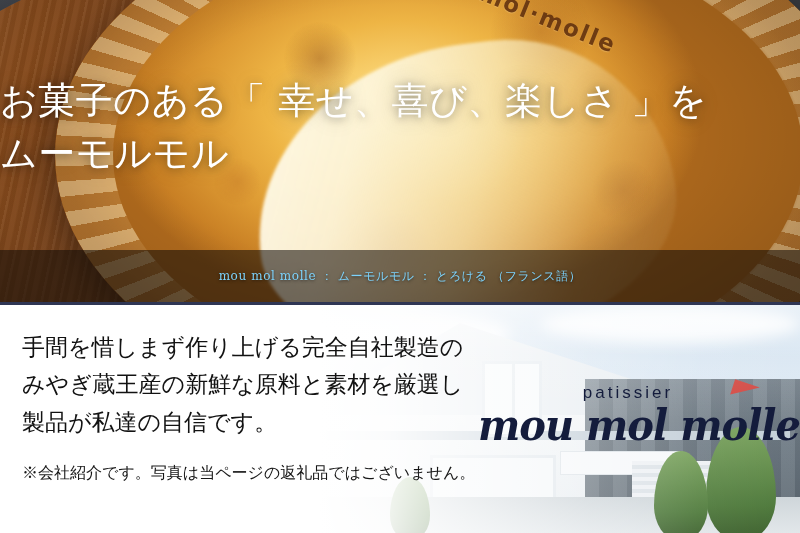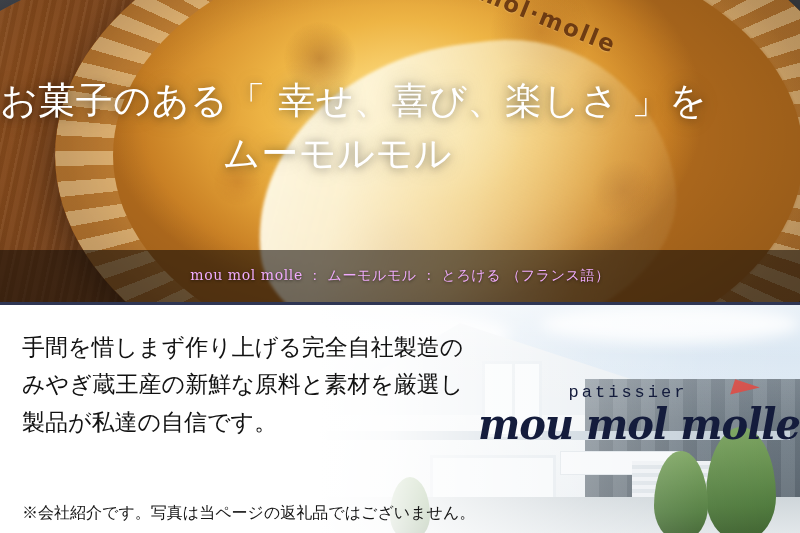--- a/index.html
+++ b/index.html
@@ -159,21 +159,21 @@
     background: radial-gradient(ellipse 620px 330px at 50% 45%,
       rgba(0,0,0,0) 40%, rgba(0,0,0,.18) 80%, rgba(0,0,0,.35) 100%);
   }
 
   
   .headline {
     position: absolute;
     left: 0;
     top: 74px;
     width: 675px;
-    text-align: center;
+    text-align: left;
     color: #ffffff;
     font-family: "DejaVu Serif", "Liberation Serif", serif;
     font-size: 37px;
     line-height: 1.44;
     letter-spacing: .5px;
     text-shadow: 0 1px 8px rgba(0,0,0,.40), 0 0 22px rgba(0,0,0,.30);
     white-space: nowrap;
   }
   .headline-l2 {
     display: block;
@@ -185,23 +185,23 @@
     left: 0;
     top: 250px;
     width: 800px;
     height: 52px;
     background: rgba(20,14,8,.58);
     display: flex;
     align-items: center;
     justify-content: center;
   }
   .caption-text {
-    color: #f0abfc;
+    color: #7dd3fc;
     font-family: "DejaVu Serif", "Liberation Serif", serif;
-    font-size: 14px;
+    font-size: 12px;
     letter-spacing: .6px;
     white-space: nowrap;
     text-shadow: 0 1px 3px rgba(0,0,0,.55);
   }
   .band-rule {
     position: absolute;
     left: 0;
     top: 302px;
     width: 800px;
     height: 3px;
@@ -376,21 +376,21 @@
 
   
   .logo-block {
     position: absolute;
     left: 478px;
     top: 78px;
     width: 300px;
     text-align: center;
   }
   .logo-patissier {
-    font-family: Liberation Mono, monospace;
+    font-family: Liberation Sans, sans-serif;
     font-size: 17px;
     letter-spacing: 3px;
     color: #141c3c;
   }
   .logo-wordmark {
     margin-top: 2px;
     font-family: "DejaVu Serif", serif;
     font-weight: 700;
     font-style: italic;
     font-size: 40px;
@@ -416,21 +416,20 @@
     white-space: nowrap;
   }
   .note {
     position: absolute;
     left: 22px;
     top: 158px;
     font-family: "DejaVu Serif", "Liberation Serif", serif;
     font-size: 16px;
     color: #151515;
     white-space: nowrap;
-    margin-top: 40px;
   }
 </style>
 </head>
 <body>
 
 <div class="page">
 
   <div class="hero">
     <div class="hero-bg"></div>
     <div class="board"></div>

